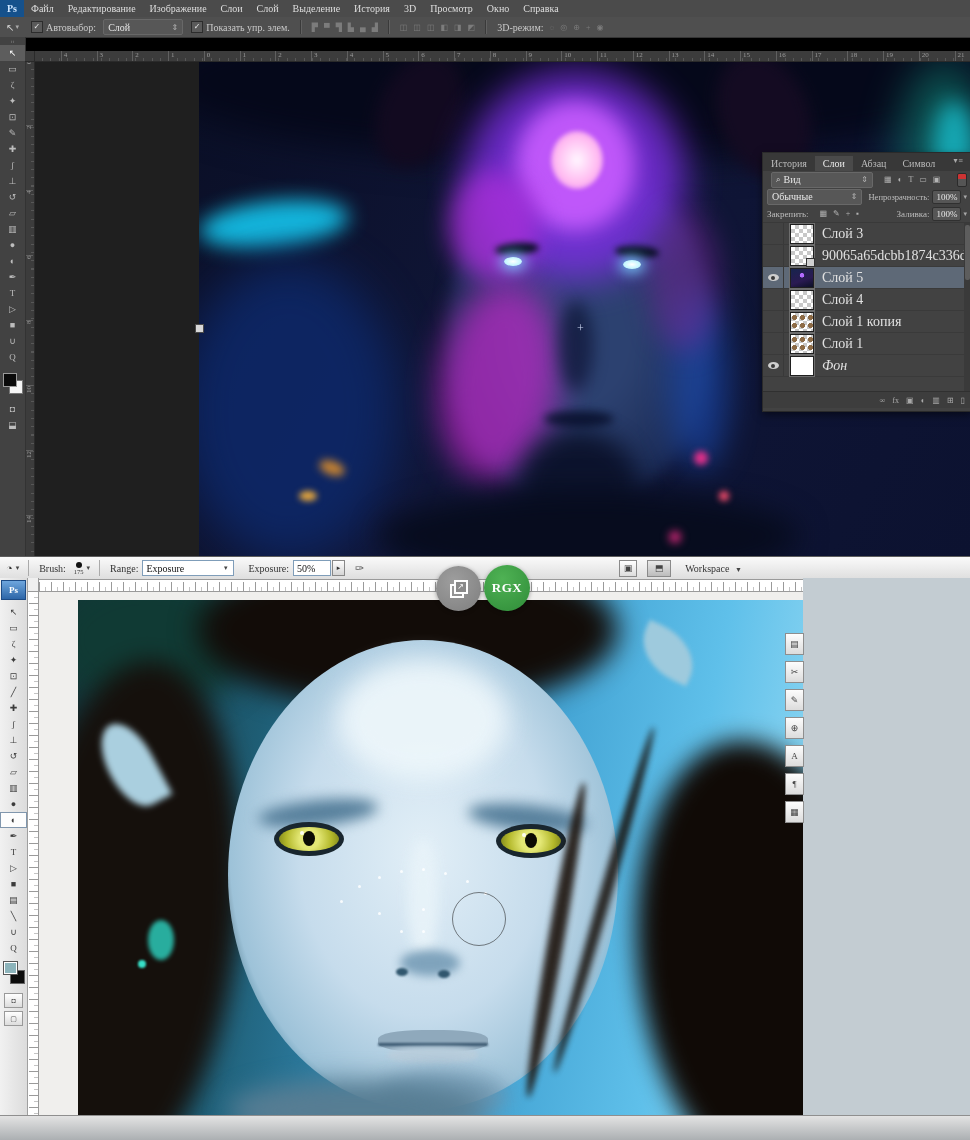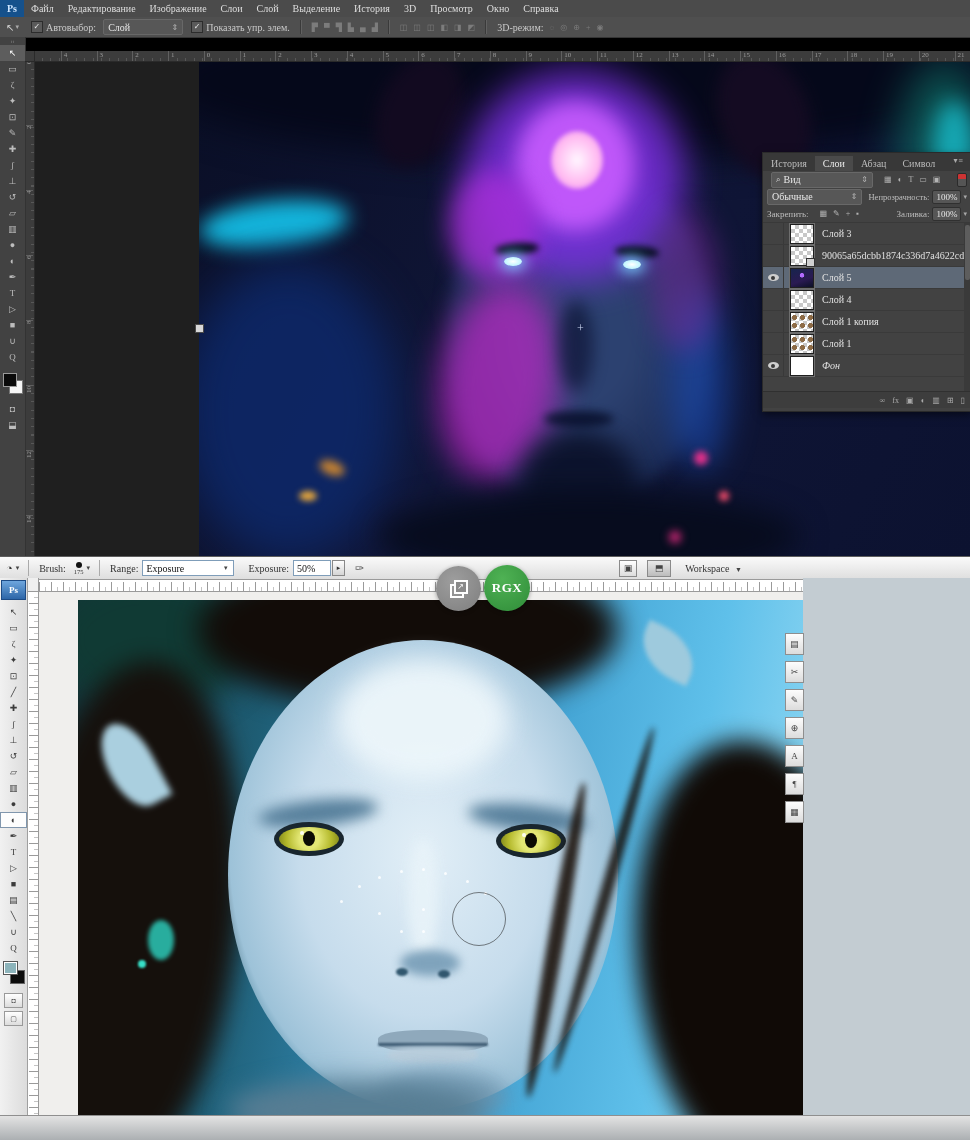--- a/index.html
+++ b/index.html
@@ -68,21 +68,21 @@
   .lp-eyebox{width:20px;height:21px;border-right:1px solid #393939;display:flex;align-items:center;justify-content:center;}
   .eye{display:none;width:11px;height:7px;background:#cfcfcf;border-radius:50%;position:relative;}
   .eye::after{content:"";position:absolute;left:3.5px;top:1.5px;width:4px;height:4px;background:#393939;border-radius:50%;}
   .lp-eyebox.on .eye{display:block;}
   .lp-thumb{width:22px;height:18px;margin:0 8px 0 6px;border:1px solid #1f1f1f;outline:1px solid #6e6e6e;position:relative;flex:0 0 22px;}
   .v-checker,.v-photo{background-image:linear-gradient(45deg,#c8c8c8 25%,transparent 25%,transparent 75%,#c8c8c8 75%),linear-gradient(45deg,#c8c8c8 25%,#fff 25%,#fff 75%,#c8c8c8 75%);background-size:8px 8px;background-position:0 0,4px 4px;background-color:#fff;}
   .v-photo{background-image:radial-gradient(circle at 45% 55%,#8d6b46 0 38%,transparent 42%),linear-gradient(45deg,#c8c8c8 25%,transparent 25%,transparent 75%,#c8c8c8 75%),linear-gradient(45deg,#c8c8c8 25%,#fff 25%,#fff 75%,#c8c8c8 75%);}
   .v-dark{background:radial-gradient(circle at 50% 35%,#b26bff 0 12%,transparent 16%),linear-gradient(160deg,#17244d,#2a1a52 60%,#0c1026);}
   .v-white{background:#fff;}
   .lp-thumb.badge::after{content:"";position:absolute;right:-2px;bottom:-2px;width:7px;height:7px;background:#d0d0d0;border:1px solid #333;}
-  .lp-name{font-size:10px;color:#e0e0e0;white-space:nowrap;overflow:hidden;flex:1;}
+  .lp-name{font-size:14px;color:#e0e0e0;white-space:nowrap;overflow:hidden;flex:1;}
   .lp-name.ital{font-style:italic;}
   .lp-lockico{display:none;margin:0 8px;}
   .lp-lockico.show{display:block;}
   .pad{width:7px;height:5px;background:#b9b9b9;border-radius:1px;position:relative;}
   .pad::before{content:"";position:absolute;top:-4px;left:1px;width:3px;height:3px;border:1px solid #b9b9b9;border-bottom:none;border-radius:3px 3px 0 0;}
   .lp-scroll{position:absolute;right:0;top:0;width:7px;height:168px;background:#3a3a3a;}
   .lp-scroll .th{position:absolute;left:1px;top:2px;width:5px;height:55px;background:#5d5d5d;border-radius:2px;}
   .lp-bottom{height:16px;background:#3d3d3d;border-top:1px solid #303030;display:flex;align-items:center;justify-content:flex-end;padding-right:6px;}
   .lp-bottom span{color:#a9a9a9;font-size:8px;margin-left:7px;}
   

